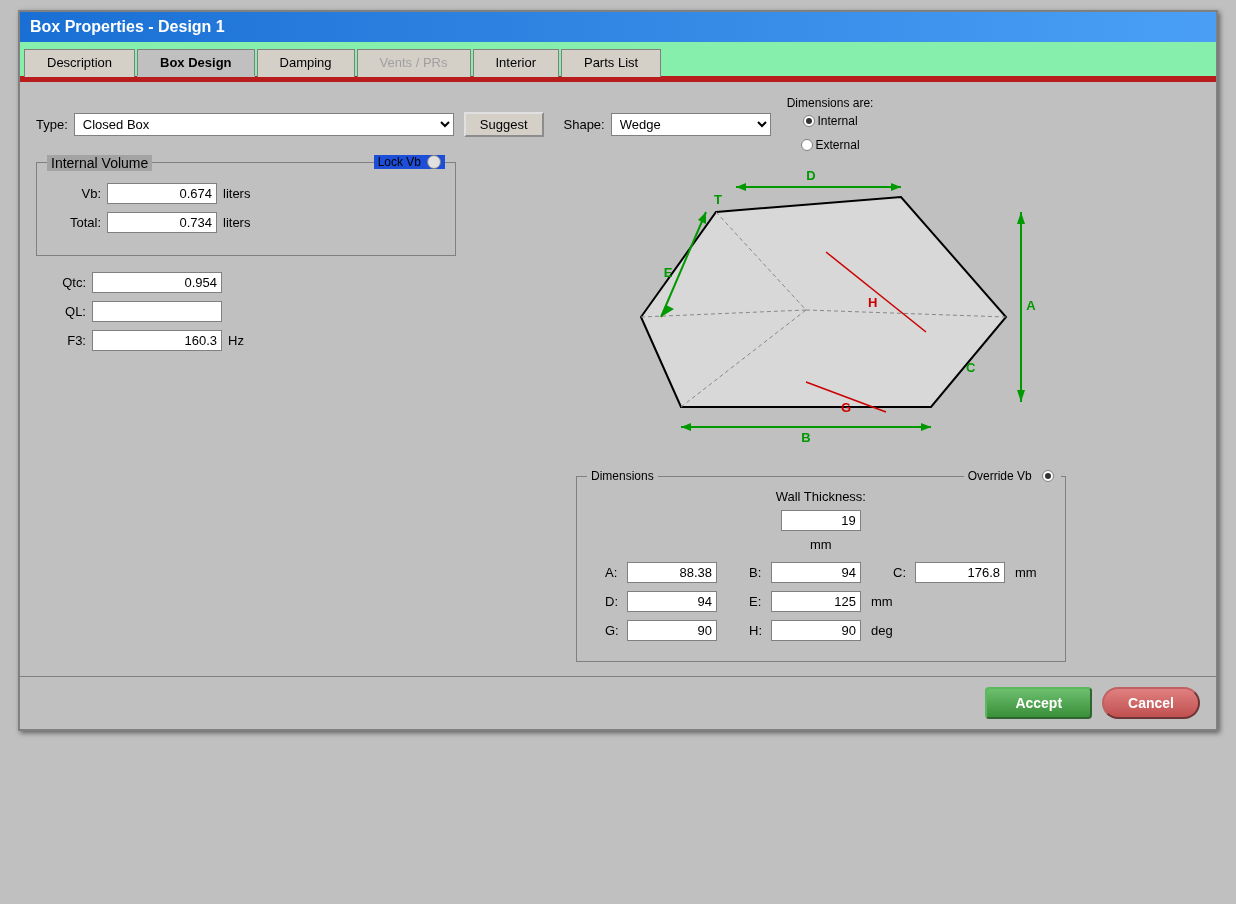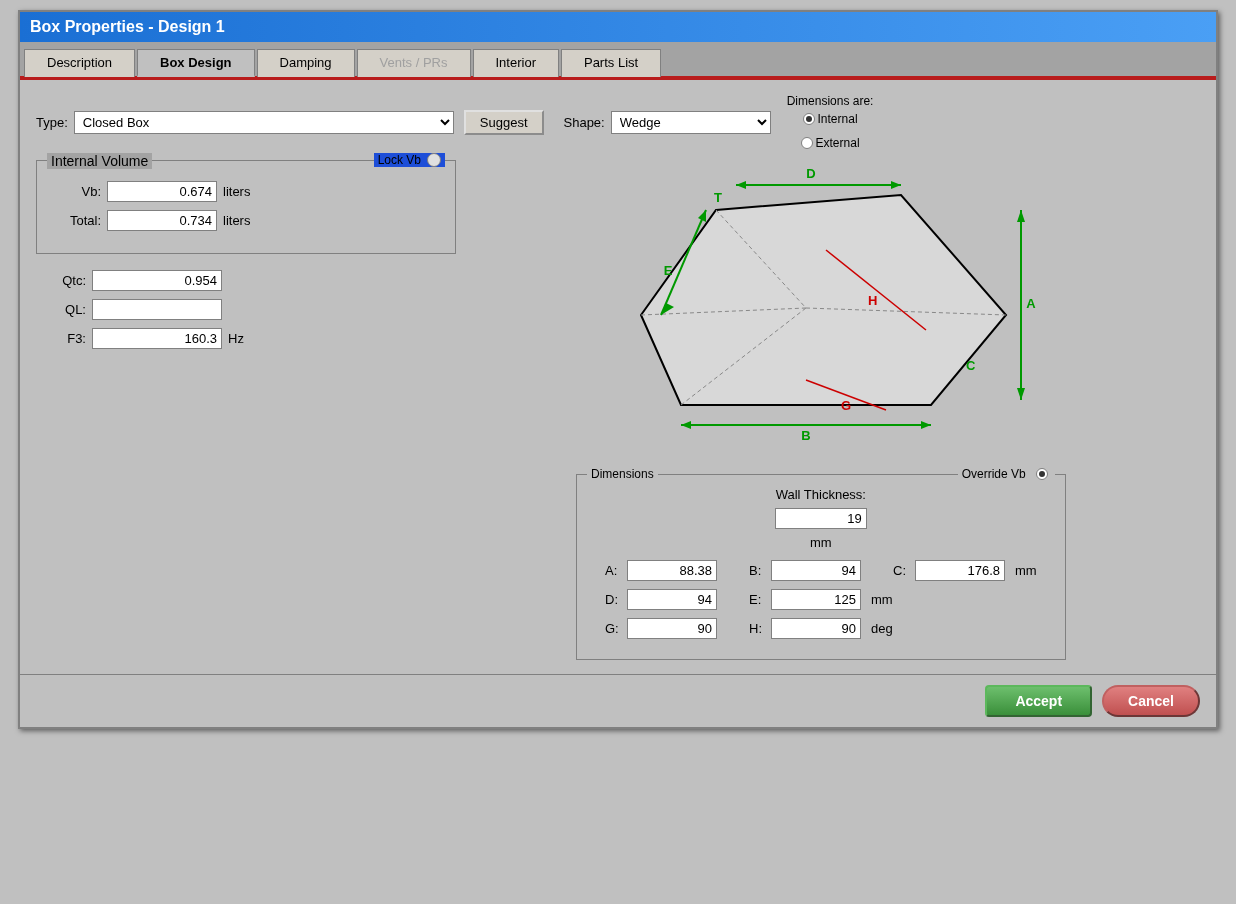--- a/index.html
+++ b/index.html
@@ -20,22 +20,22 @@
     }
     .title-bar {
       background: linear-gradient(to right, #1a6fd4, #4a9ff5);
       color: white;
       padding: 6px 10px;
       font-size: 16px;
       font-weight: bold;
     }
     .tabs {
       display: flex;
-      background: #a3a3a3;
-      border-bottom: 4px solid #b91c1c;
+      background: #86efac;
+      border-bottom: 6px solid #b91c1c;
       padding-top: 6px;
       padding-left: 4px;
     }
     .tab {
       padding: 5px 22px;
       border: 1px solid #808080;
       border-bottom: none;
       background: #d4d0c8;
       margin-right: 2px;
       cursor: pointer;
@@ -191,21 +191,21 @@
       position: absolute;
       top: -8px;
       left: 10px;
       background: #c0c0c0;
       padding: 0 4px;
       font-size: 12px;
     }
     .override-vb {
       position: absolute;
       top: -8px;
-      right: 10px;
+      right: 4px;
       background: #c0c0c0;
       padding: 0 4px;
       font-size: 12px;
       display: flex;
       align-items: center;
       gap: 4px;
     }
     .dim-row {
       display: flex;
       align-items: center;
@@ -419,21 +419,21 @@
 
         <div class="dimensions-box">
           <span class="dimensions-box-title">Dimensions</span>
           <div class="override-vb">
             <span>Override Vb</span>
             <span class="radio-dot filled" style="margin-left:6px;"></span>
           </div>
 
           <div class="wall-thickness-row">
             <span>Wall Thickness:</span>
-            <input type="text" style="width: 92px; text-align: right;" value="19">
+            <input type="text" style="width: 80px; text-align: right;" value="19">
             <span>mm</span>
           </div>
 
           <div class="dim-row">
             <span class="dim-label">A:</span>
             <input type="text" class="dim-input" value="88.38" style="">
             <span style="width:20px;"></span>
             <span class="dim-label">B:</span>
             <input type="text" class="dim-input" value="94" style="">
             <span style="width:20px;"></span>

